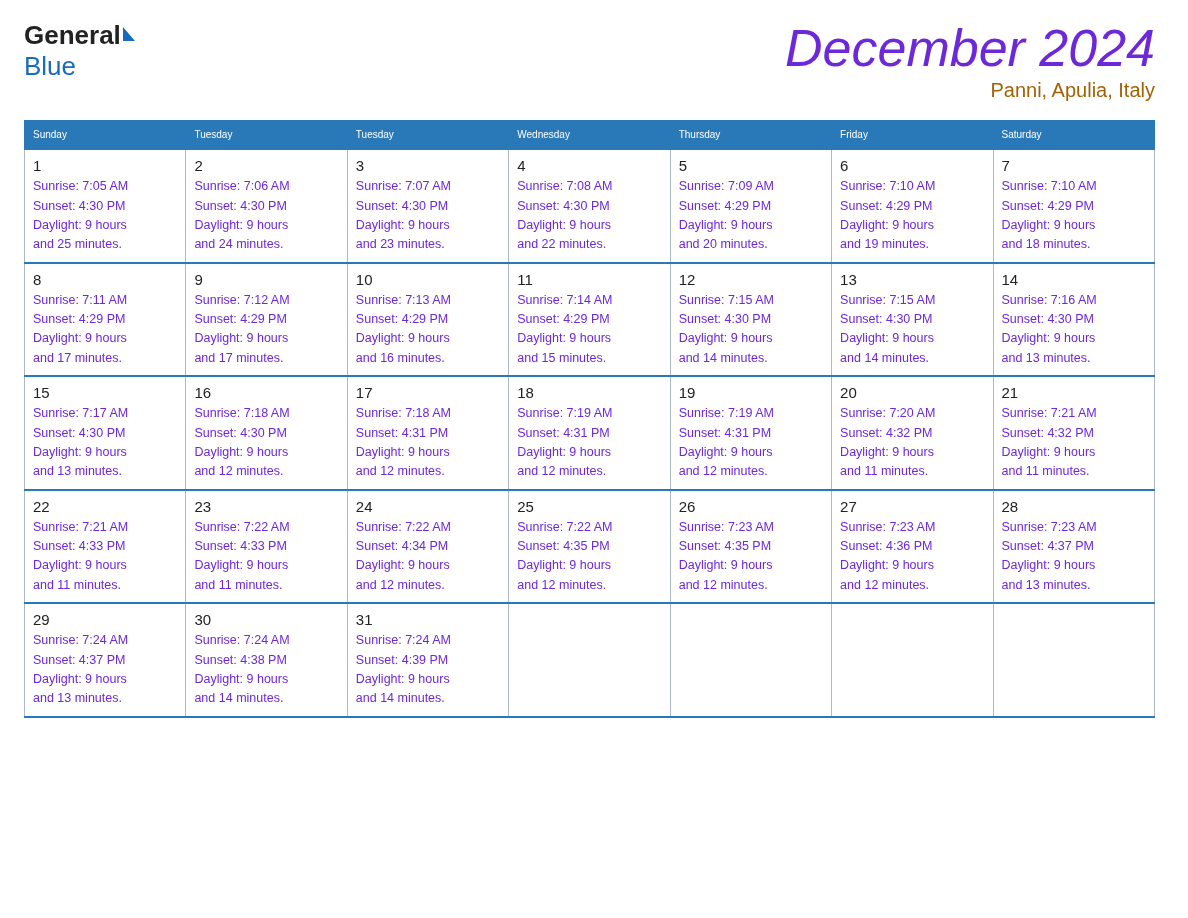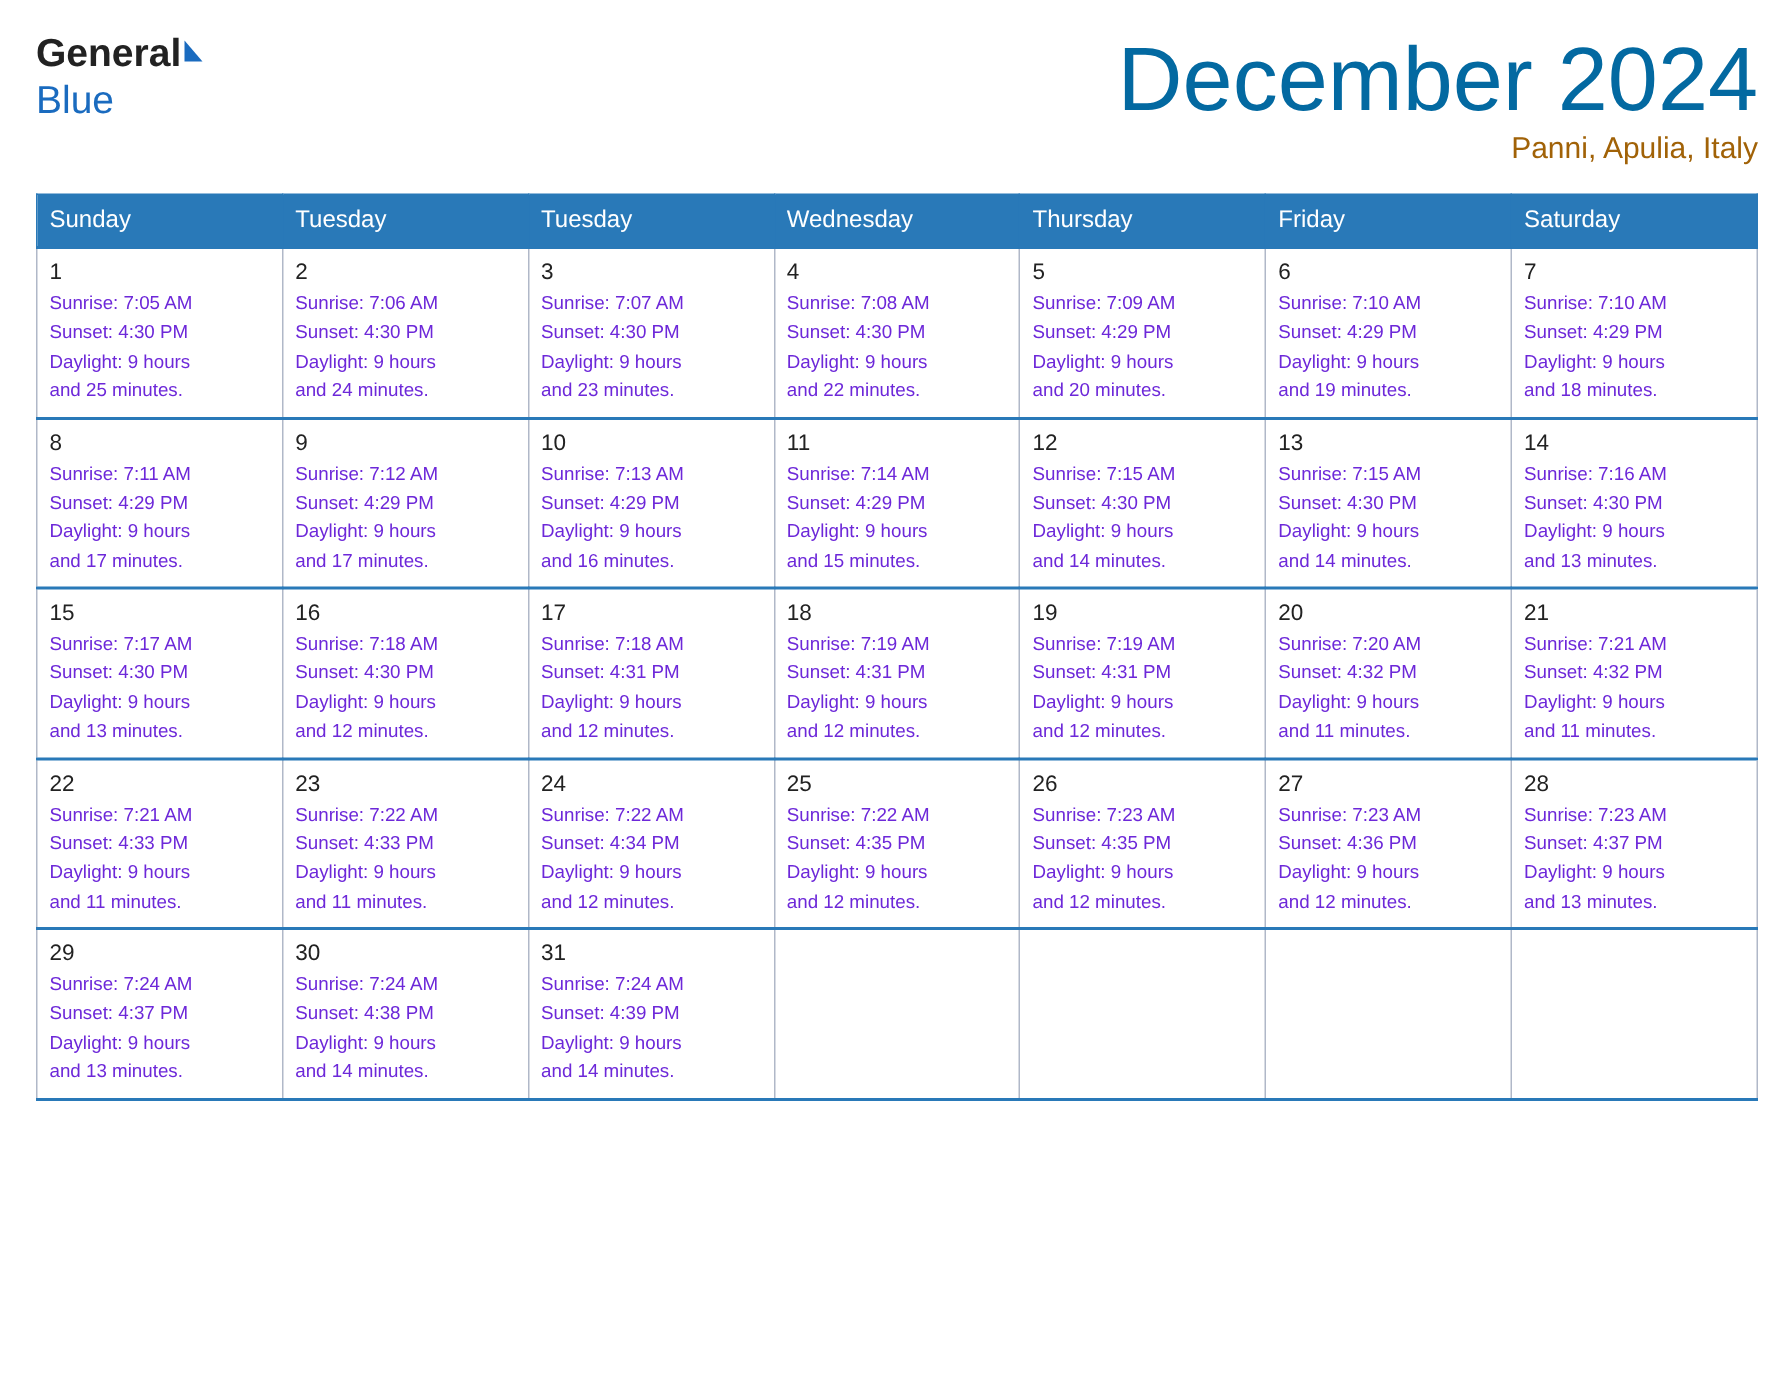--- a/index.html
+++ b/index.html
@@ -8,21 +8,21 @@
       height: 918px;
       background: #fff;
       font-family: Arial, sans-serif;
       font-size: 13px;
       color: #222;
       overflow: hidden;
     }
     .page {
       width: 1188px;
       height: 918px;
-      padding: 20px 16px 20px 24px;
+      padding: 20px 33px 20px 24px;
     }
     .header {
       display: flex;
       justify-content: space-between;
       align-items: flex-start;
       margin-bottom: 18px;
     }
     .logo-text-general {
       font-size: 26px;
       font-weight: bold;
@@ -42,39 +42,40 @@
     .logo-blue {
       font-size: 26px;
       font-weight: normal;
       color: #1a6bbf;
       font-family: Arial, sans-serif;
     }
     .title-block {
       text-align: right;
     }
     .month-title {
-      font-size: 60px;
-      font-weight: normal;
-      color: #0369a1;
+      font-size: 52px;
+      font-weight: normal;
+      color: #6d28d9;
       line-height: 1.1;
+      font-style: italic;
     }
     .location {
       font-size: 20px;
       color: #a16207;
       margin-top: 2px;
     }
     .calendar {
       width: 100%;
       border-collapse: collapse;
       table-layout: fixed;
     }
     .calendar th {
       background-color: #2979b8;
       color: #fff;
-      font-size: 16px;
+      font-size: 10px;
       font-weight: normal;
       padding: 8px 8px;
       text-align: left;
       border: 1px solid #2979b8;
     }
     .calendar td {
       vertical-align: top;
       padding: 7px 8px 7px 8px;
       border: 1px solid #b0b8c8;
       font-size: 12.5px;

